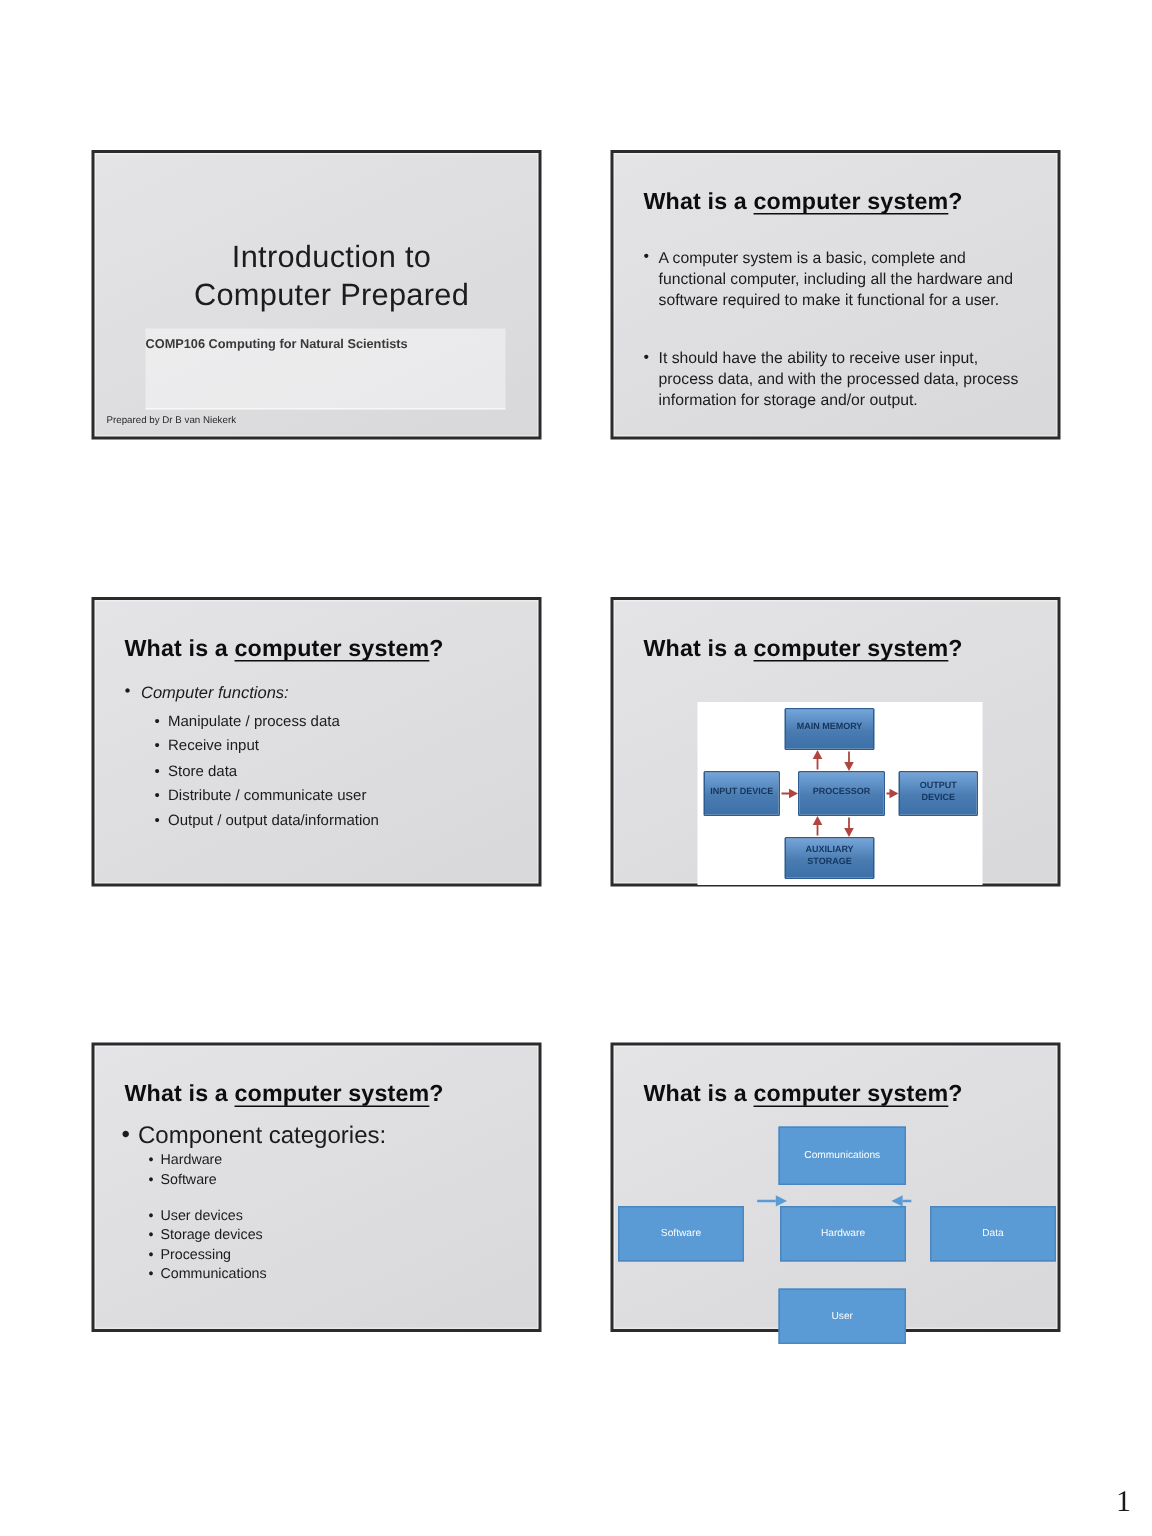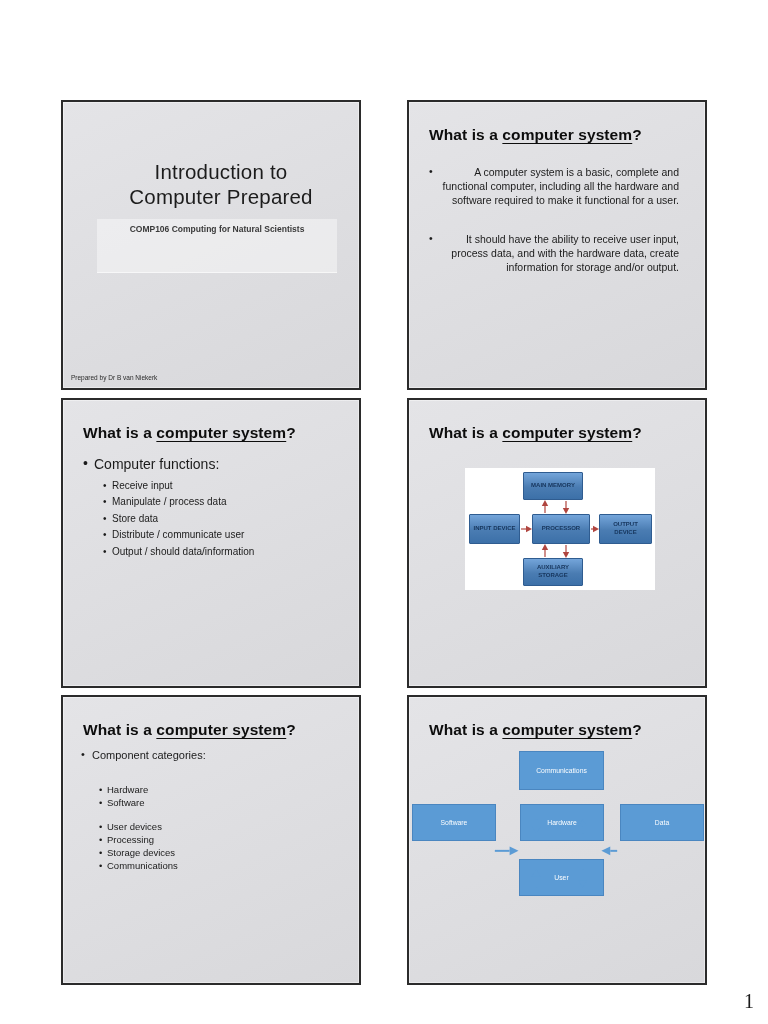--- a/index.html
+++ b/index.html
@@ -13,21 +13,21 @@
     --flat-blue:#5b9bd5;
     --flat-blue-border:#4a86c0;
     --arrow-red:#b0453f;
   }
   html,body{margin:0;padding:0;background:#fff;}
   .doc-page{
     position:relative;width:768px;height:1024px;background:var(--page-bg);
     font-family:"Liberation Sans",sans-serif;overflow:hidden;
   }
   .slide{
-    position:absolute;width:300px;height:290px;box-sizing:border-box;
+    position:absolute;width:300px;height:193px;box-sizing:border-box;
     background:linear-gradient(155deg,#e4e4e7 0%,#dedee1 50%,#d8d8db 100%);
     border:2px solid var(--slide-border);
     box-shadow:inset 0 0 0 1px rgba(255,255,255,0.4);
   }
   .pos-1{left:61px;top:100px}
   .pos-2{left:407px;top:100px}
   .pos-3{left:61px;top:398px}
   .pos-4{left:407px;top:398px}
   .pos-5{left:61px;top:695px}
   .pos-6{left:407px;top:695px}
@@ -42,38 +42,38 @@
   
   .t-title{
     margin-top:57px;text-align:center;font-size:20.5px;line-height:1.24;
     color:#1c1c1c;font-weight:400;letter-spacing:0.2px;padding-left:20px;
   }
   .t-band{
     position:absolute;left:34px;top:117px;width:240px;height:53px;
     background:rgba(255,255,255,0.42);
     border-bottom:1px solid rgba(255,255,255,0.6);
   }
-  .t-sub{padding-top:5px;text-align:center;font-size:8.5px;font-weight:700;color:#3a3a3a;}
+  .t-sub{padding-top:5px;font-size:8.5px;font-weight:700;color:#3a3a3a;}
   .t-footer{position:absolute;left:8px;bottom:7px;font-size:6.5px;color:#2a2a2a;}
 
   
-  .body-bullets{margin:20px 14px 0 20px;text-align:right;}
+  .body-bullets{margin:20px 14px 0 20px;}
   .b1{
     position:relative;padding-left:10px;font-size:10.5px;line-height:1.37;
     color:var(--body-color);margin-bottom:24px;max-width:240px;
   }
   .b1::before{content:"\2022";position:absolute;left:0;top:-1px;}
-  .lead{position:relative;padding-left:11px;font-size:14px;color:var(--body-color);margin:13px 0 6px 20px;}
+  .lead{position:relative;padding-left:11px;font-size:11px;color:var(--body-color);margin:13px 0 6px 20px;font-style:italic;}
   .lead::before{content:"\2022";position:absolute;left:0;top:-1px;}
   .b2{
     position:relative;margin-left:40px;padding-left:9px;font-size:10px;
     line-height:16.5px;color:var(--body-color);
   }
   .b2::before{content:"\2022";position:absolute;left:0;}
-  .lead5{position:relative;padding-left:11px;font-size:11px;color:var(--body-color);margin:9px 0 22px 18px;}
+  .lead5{position:relative;padding-left:11px;font-size:16px;color:var(--body-color);margin:9px 0 0 18px;}
   .lead5::before{content:"\2022";position:absolute;left:0;top:-1px;}
   .b3{
     position:relative;margin-left:36px;padding-left:8px;font-size:9.5px;
     line-height:13px;color:var(--body-color);
   }
   .b3::before{content:"\2022";position:absolute;left:0;}
   .group-gap{height:11px;}
 
   
   .panel{position:absolute;left:56px;top:68px;width:190px;height:122px;background:#ffffff;}
@@ -126,32 +126,32 @@
     <div class="t-band">
       <div class="t-sub">COMP106 Computing for Natural Scientists</div>
     </div>
     <div class="t-footer">Prepared by Dr B van Niekerk</div>
   </section>
 
   <section class="slide pos-2">
     <h2 class="slide-title"><span>What is a </span><span class="u">computer system</span><span>?</span></h2>
     <div class="body-bullets">
       <div class="b1">A computer system is a basic, complete and functional computer, including all the hardware and software required to make it functional for a user.</div>
-      <div class="b1">It should have the ability to receive user input, process data, and with the hardware data, create information for storage and/or output.</div>
+      <div class="b1">It should have the ability to receive user input, process data, and with the processed data, process information for storage and/or output.</div>
     </div>
   </section>
 
   <section class="slide pos-3">
     <h2 class="slide-title"><span>What is a </span><span class="u">computer system</span><span>?</span></h2>
     <div class="lead">Computer functions:</div>
+    <div class="b2">Manipulate / process data</div>
     <div class="b2">Receive input</div>
-    <div class="b2">Manipulate / process data</div>
     <div class="b2">Store data</div>
     <div class="b2">Distribute / communicate user</div>
-    <div class="b2">Output / should data/information</div>
+    <div class="b2">Output / output data/information</div>
   </section>
 
   <section class="slide pos-4">
     <h2 class="slide-title"><span>What is a </span><span class="u">computer system</span><span>?</span></h2>
     <div class="panel">
       <div class="gbox g-top">MAIN MEMORY</div>
       <div class="gbox g-left">INPUT DEVICE</div>
       <div class="gbox g-center">PROCESSOR</div>
       <div class="gbox g-right">OUTPUT DEVICE</div>
       <div class="gbox g-bottom">AUXILIARY STORAGE</div>
@@ -184,22 +184,22 @@
     </div>
   </section>
 
   <section class="slide pos-5">
     <h2 class="slide-title"><span>What is a </span><span class="u">computer system</span><span>?</span></h2>
     <div class="lead5">Component categories:</div>
     <div class="b3">Hardware</div>
     <div class="b3">Software</div>
     <div class="group-gap"></div>
     <div class="b3">User devices</div>
+    <div class="b3">Storage devices</div>
     <div class="b3">Processing</div>
-    <div class="b3">Storage devices</div>
     <div class="b3">Communications</div>
   </section>
 
   <section class="slide pos-6">
     <h2 class="slide-title"><span>What is a </span><span class="u">computer system</span><span>?</span></h2>
     <div class="flatbox f-top">Communications</div>
     <div class="flatbox f-left">Software</div>
     <div class="flatbox f-center">Hardware</div>
     <div class="flatbox f-right">Data</div>
     <div class="flatbox f-bottom">User</div>

